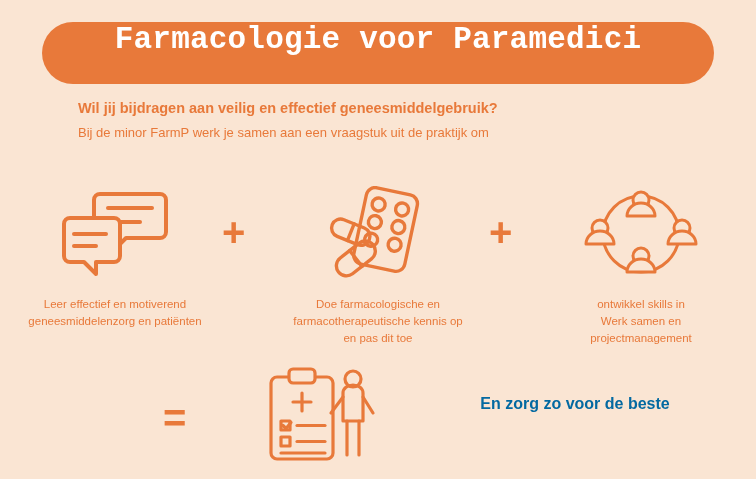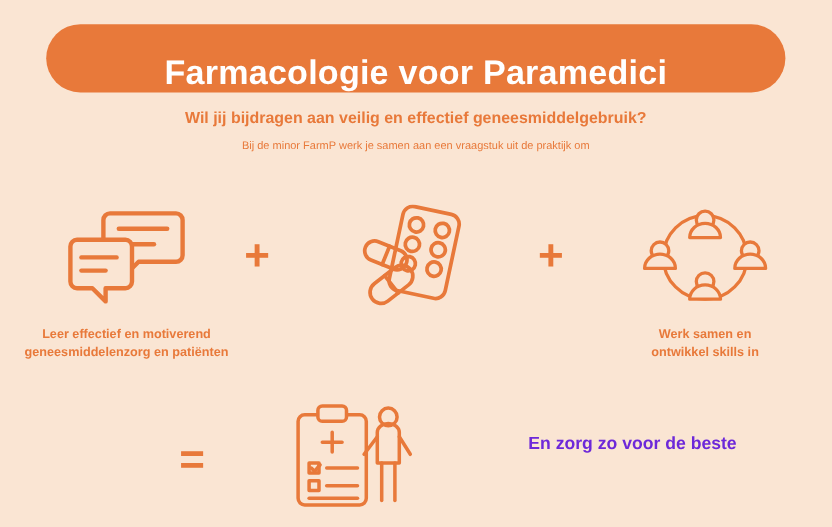--- a/index.html
+++ b/index.html
@@ -24,48 +24,48 @@
   
   .title-banner {
     position: absolute;
     left: 42px;
     top: 22px;
     width: 672px;
     height: 62px;
     background: #E8793A;
     border-radius: 31px;
     display: flex;
-    align-items: flex-end;
+    align-items: flex-start;
     justify-content: center;
+    font-family: Liberation Mono, monospace;
   }
   .title-text {
     color: #FFFFFF;
     font-size: 31px;
     font-weight: bold;
     letter-spacing: 0.2px;
     white-space: nowrap;
   }
 
   
   .intro {
     position: absolute;
     left: 78px;
     top: 98px;
     width: 600px;
-    text-align: center;
     color: #E8793A;
   }
   .intro-lead {
     font-size: 14.5px;
     font-weight: bold;
     line-height: 20px;
     margin-bottom: 4px;
   }
   .intro-body {
-    font-size: 10px;
+    font-size: 13px;
     line-height: 22px;
   }
 
   
   .columns {
     position: absolute;
     left: 0;
     top: 186px;
     width: 756px;
     height: 175px;
@@ -82,21 +82,21 @@
   .col-icon {
     height: 96px;
     display: flex;
     align-items: center;
     justify-content: center;
   }
   .col-caption {
     margin-top: 14px;
     color: #E8793A;
     font-size: 11.5px;
-    font-weight: bold;
+    font-weight: normal;
     line-height: 17px;
   }
 
   .plus {
     position: absolute;
     top: 26px;
     color: #E8793A;
     font-size: 40px;
     font-weight: bold;
     line-height: 40px;
@@ -130,21 +130,21 @@
     display: flex;
     align-items: center;
     justify-content: center;
   }
   .bottom-text {
     position: absolute;
     left: 420px;
     top: 32px;
     width: 310px;
     text-align: center;
-    color: #6d28d9;
+    color: #0369a1;
     font-size: 16px;
     font-weight: bold;
     line-height: 23px;
   }
 
   svg { display: block; }
 </style>
 </head>
 <body>
 
@@ -195,20 +195,25 @@
           <g transform="rotate(-38 36 70)">
             <rect x="10" y="60" width="44" height="20" rx="10"></rect>
             <path d="M32 60 V80"></path>
           </g>
           <g transform="rotate(22 30 46)">
             <rect x="8" y="38" width="40" height="18" rx="9"></rect>
             <path d="M28 38 V56"></path>
           </g>
         </svg>
       </div>
+      <div class="col-caption">
+        <div>Doe farmacologische en</div>
+        <div>farmacotherapeutische kennis op</div>
+        <div>en pas dit toe</div>
+      </div>
     </div>
 
     <div class="plus plus-2">+</div>
 
     <div class="col col-3">
       <div class="col-icon">
         <svg width="118" height="92" viewBox="0 0 118 92" fill="none" stroke="#E8793A" stroke-width="3" stroke-linecap="round" stroke-linejoin="round">
           <circle cx="59" cy="46" r="38"></circle>
           <g>
             <circle cx="59" cy="12" r="8" fill="#FAE5D3"></circle>
@@ -222,22 +227,23 @@
             <circle cx="100" cy="40" r="8" fill="#FAE5D3"></circle>
             <path d="M86 56 a14 13 0 0 1 28 0 Z" fill="#FAE5D3"></path>
           </g>
           <g>
             <circle cx="59" cy="68" r="8" fill="#FAE5D3"></circle>
             <path d="M45 84 a14 13 0 0 1 28 0 Z" fill="#FAE5D3"></path>
           </g>
         </svg>
       </div>
       <div class="col-caption">
+        <div>ontwikkel skills in</div>
         <div>Werk samen en</div>
-        <div>ontwikkel skills in</div>
+        <div>projectmanagement</div>
       </div>
     </div>
 
   </div>
 
   <div class="bottom">
     <div class="equals">=</div>
 
     <div class="bottom-icon">
       <svg width="120" height="104" viewBox="0 0 120 104" fill="none" stroke="#E8793A" stroke-width="3.2" stroke-linecap="round" stroke-linejoin="round">

